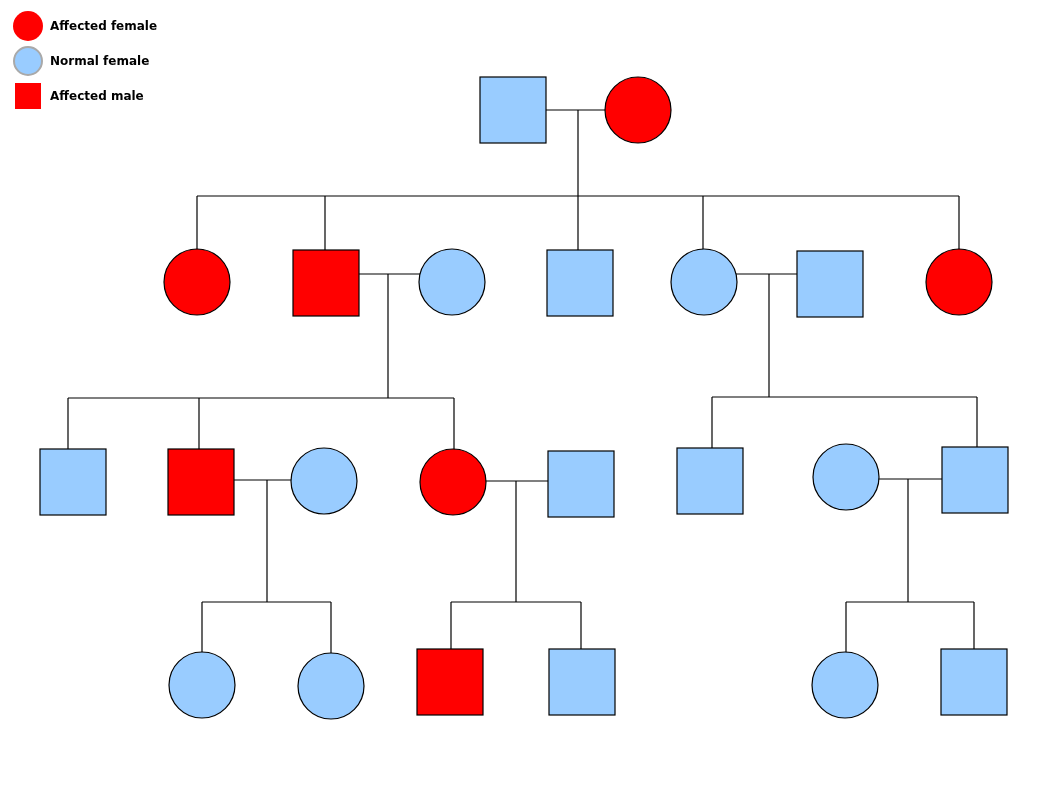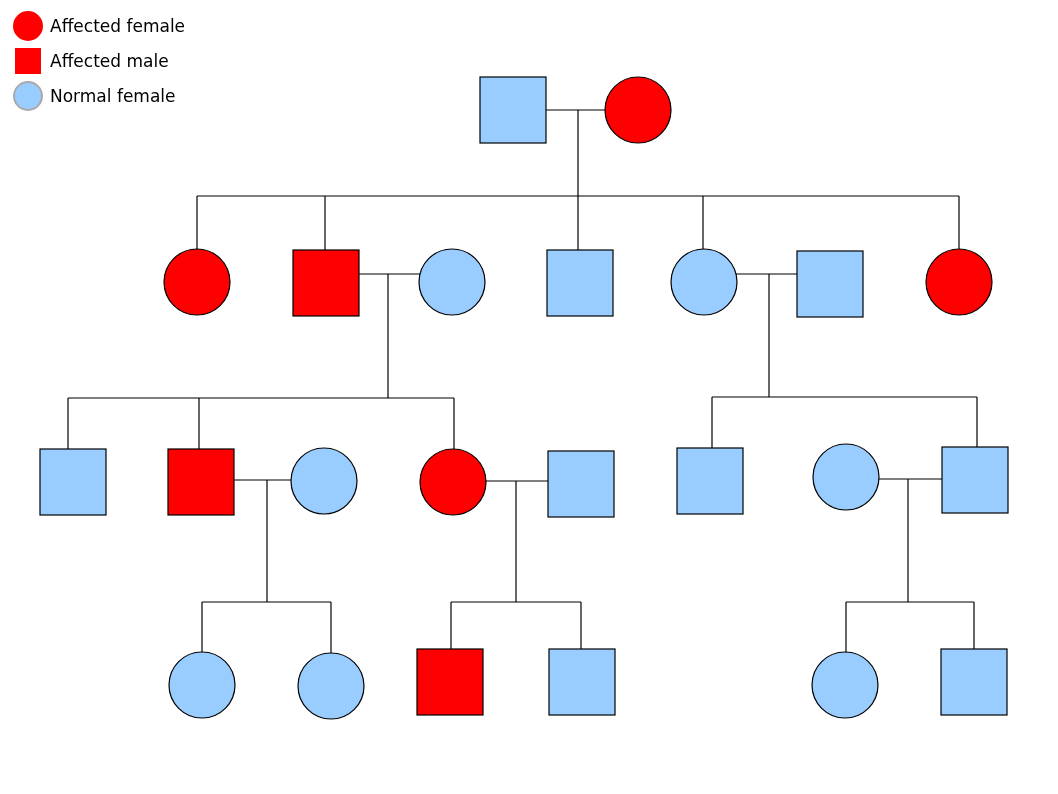--- a/index.html
+++ b/index.html
@@ -45,24 +45,25 @@
   .legend-icon.circle {
     width: 30px;
     height: 30px;
     border-radius: 50%;
   }
   .legend-icon.square {
     width: 26px;
     height: 26px;
   }
   .legend-label {
-    font-size: 17px;
+    font-size: 12px;
     color: #000000;
     margin-left: 4px;
     white-space: nowrap;
+    font-weight: bold;
   }
 </style>
 </head>
 <body>
 
 <div class="stage">
   <svg class="pedigree" id="pedigree-svg" width="1058" height="794" viewBox="0 0 1058 794">
       <line x1="513" y1="110" x2="638" y2="110" stroke="#000000" stroke-width="1.2"></line>
       <line x1="326" y1="274" x2="452" y2="274" stroke="#000000" stroke-width="1.2"></line>
       <line x1="704" y1="274" x2="830" y2="274" stroke="#000000" stroke-width="1.2"></line>
@@ -124,24 +125,24 @@
 
   <div class="legend">
     <div class="legend-row">
       <span class="legend-icon-slot">
           <span class="legend-icon circle" style="background: rgb(255, 0, 0);"></span>
         </span>
       <span class="legend-label">Affected female</span>
     </div>
     <div class="legend-row">
       <span class="legend-icon-slot">
+          <span class="legend-icon circle" style="background: rgb(153, 204, 255); border: 2px solid rgb(169, 169, 169);"></span>
+        </span>
+      <span class="legend-label">Normal female</span>
+    </div>
+    <div class="legend-row">
+      <span class="legend-icon-slot">
           <span class="legend-icon square" style="background: rgb(255, 0, 0);"></span>
         </span>
       <span class="legend-label">Affected male</span>
-    </div>
-    <div class="legend-row">
-      <span class="legend-icon-slot">
-          <span class="legend-icon circle" style="background: rgb(153, 204, 255); border: 2px solid rgb(169, 169, 169);"></span>
-        </span>
-      <span class="legend-label">Normal female</span>
     </div>
   </div>
 </div>
 
 </body></html>

